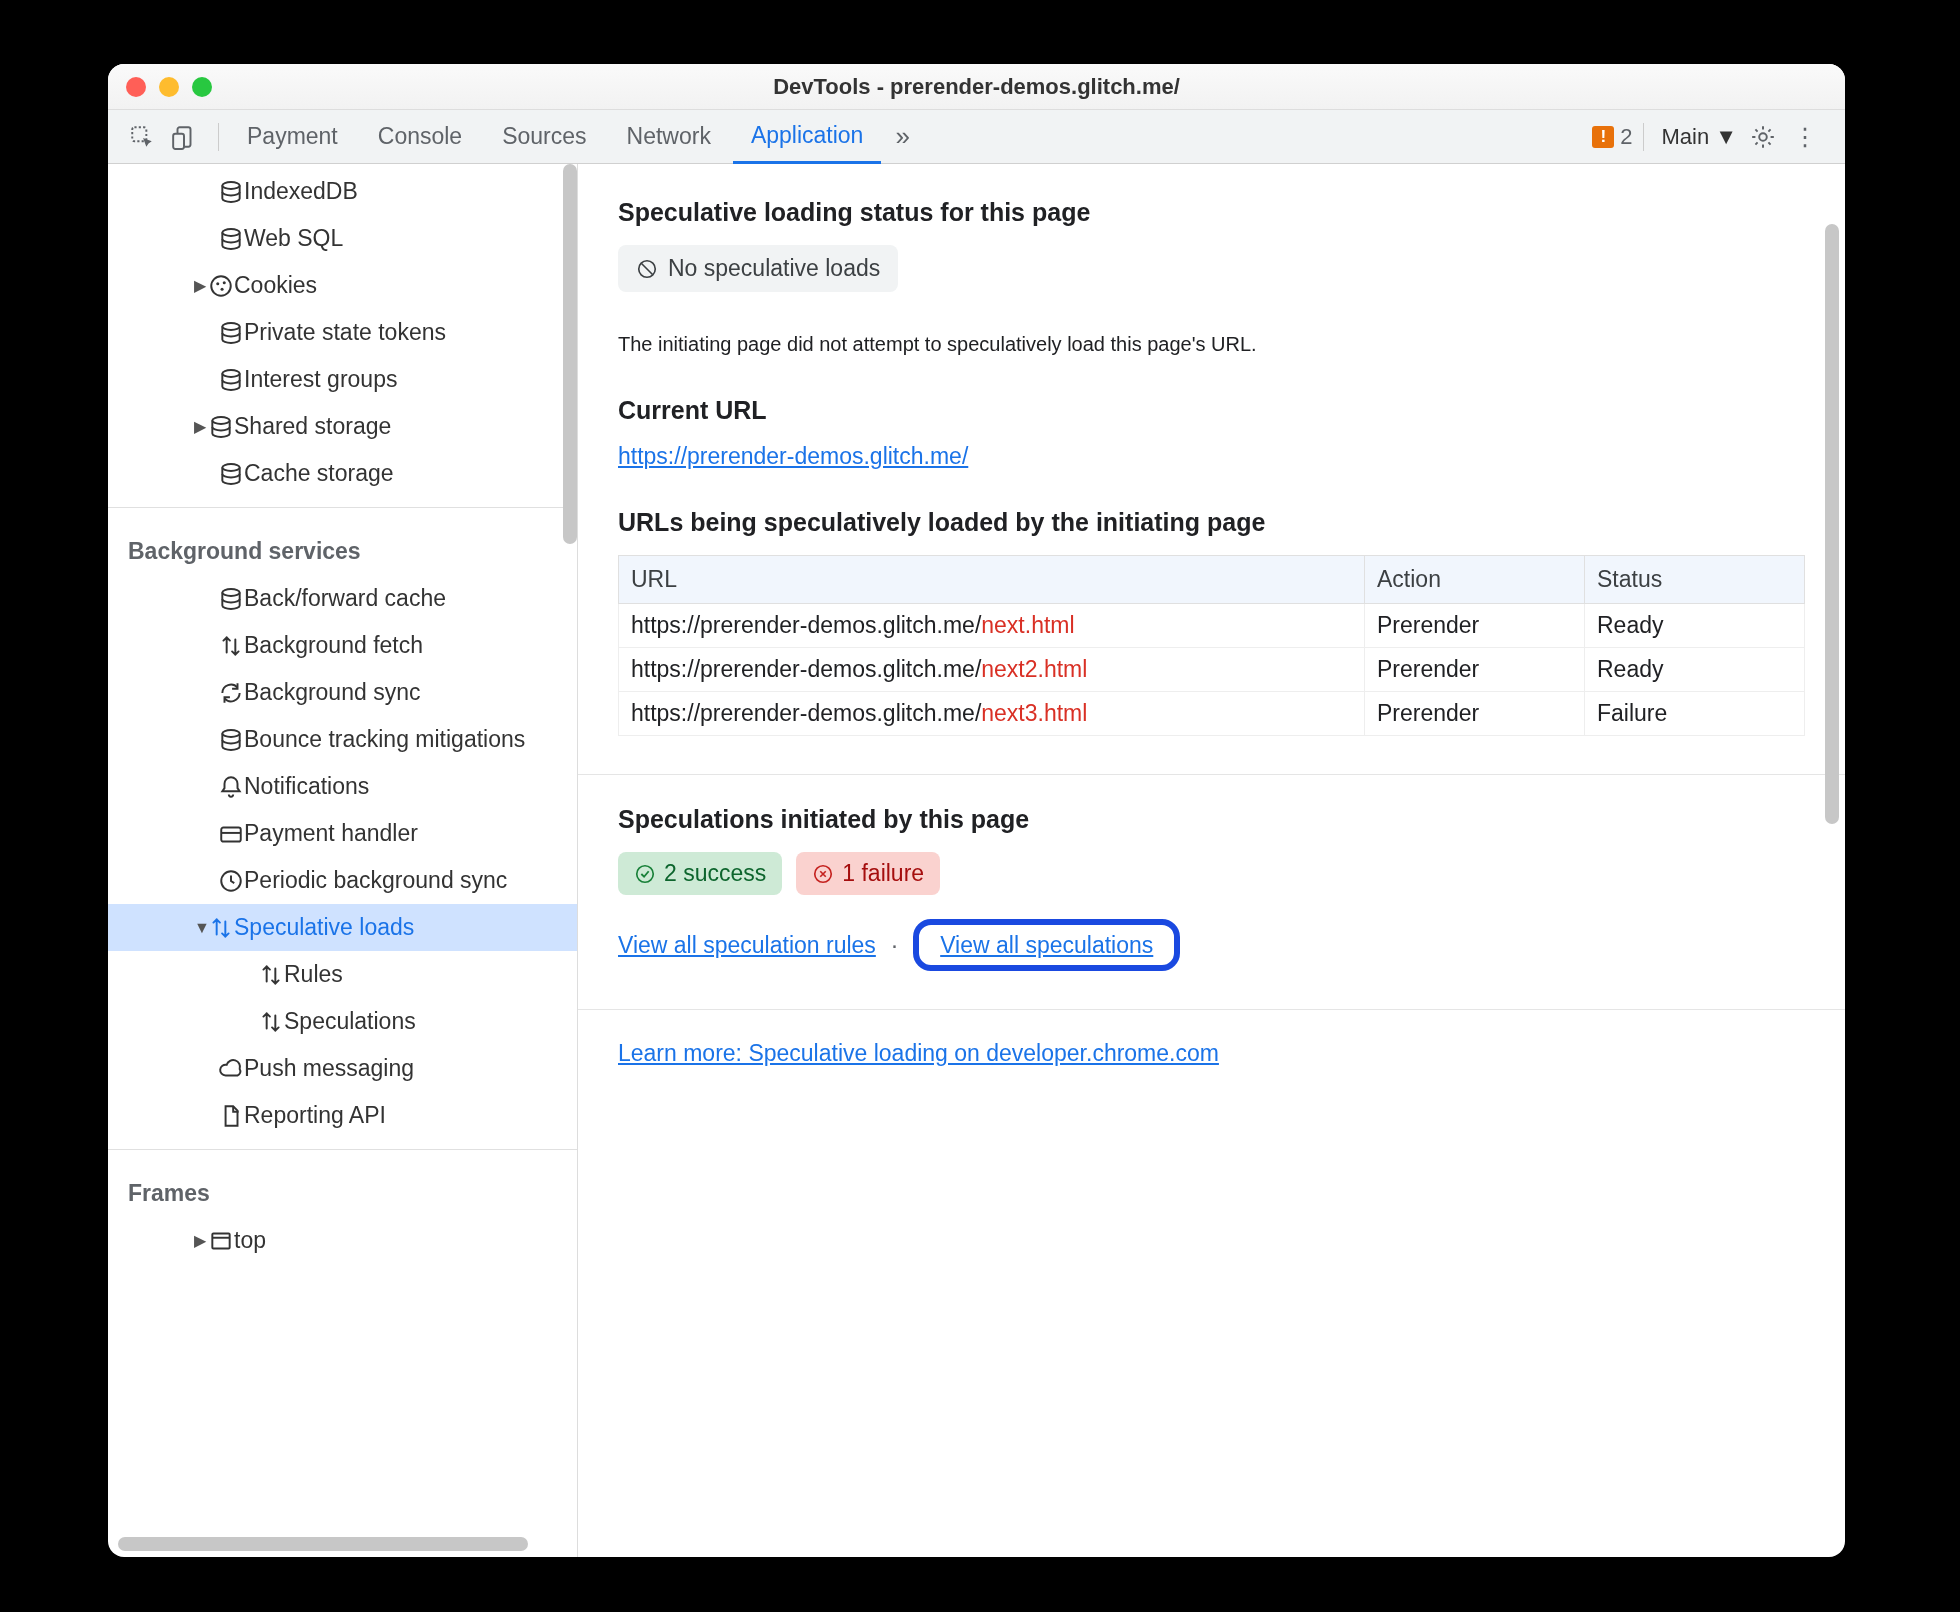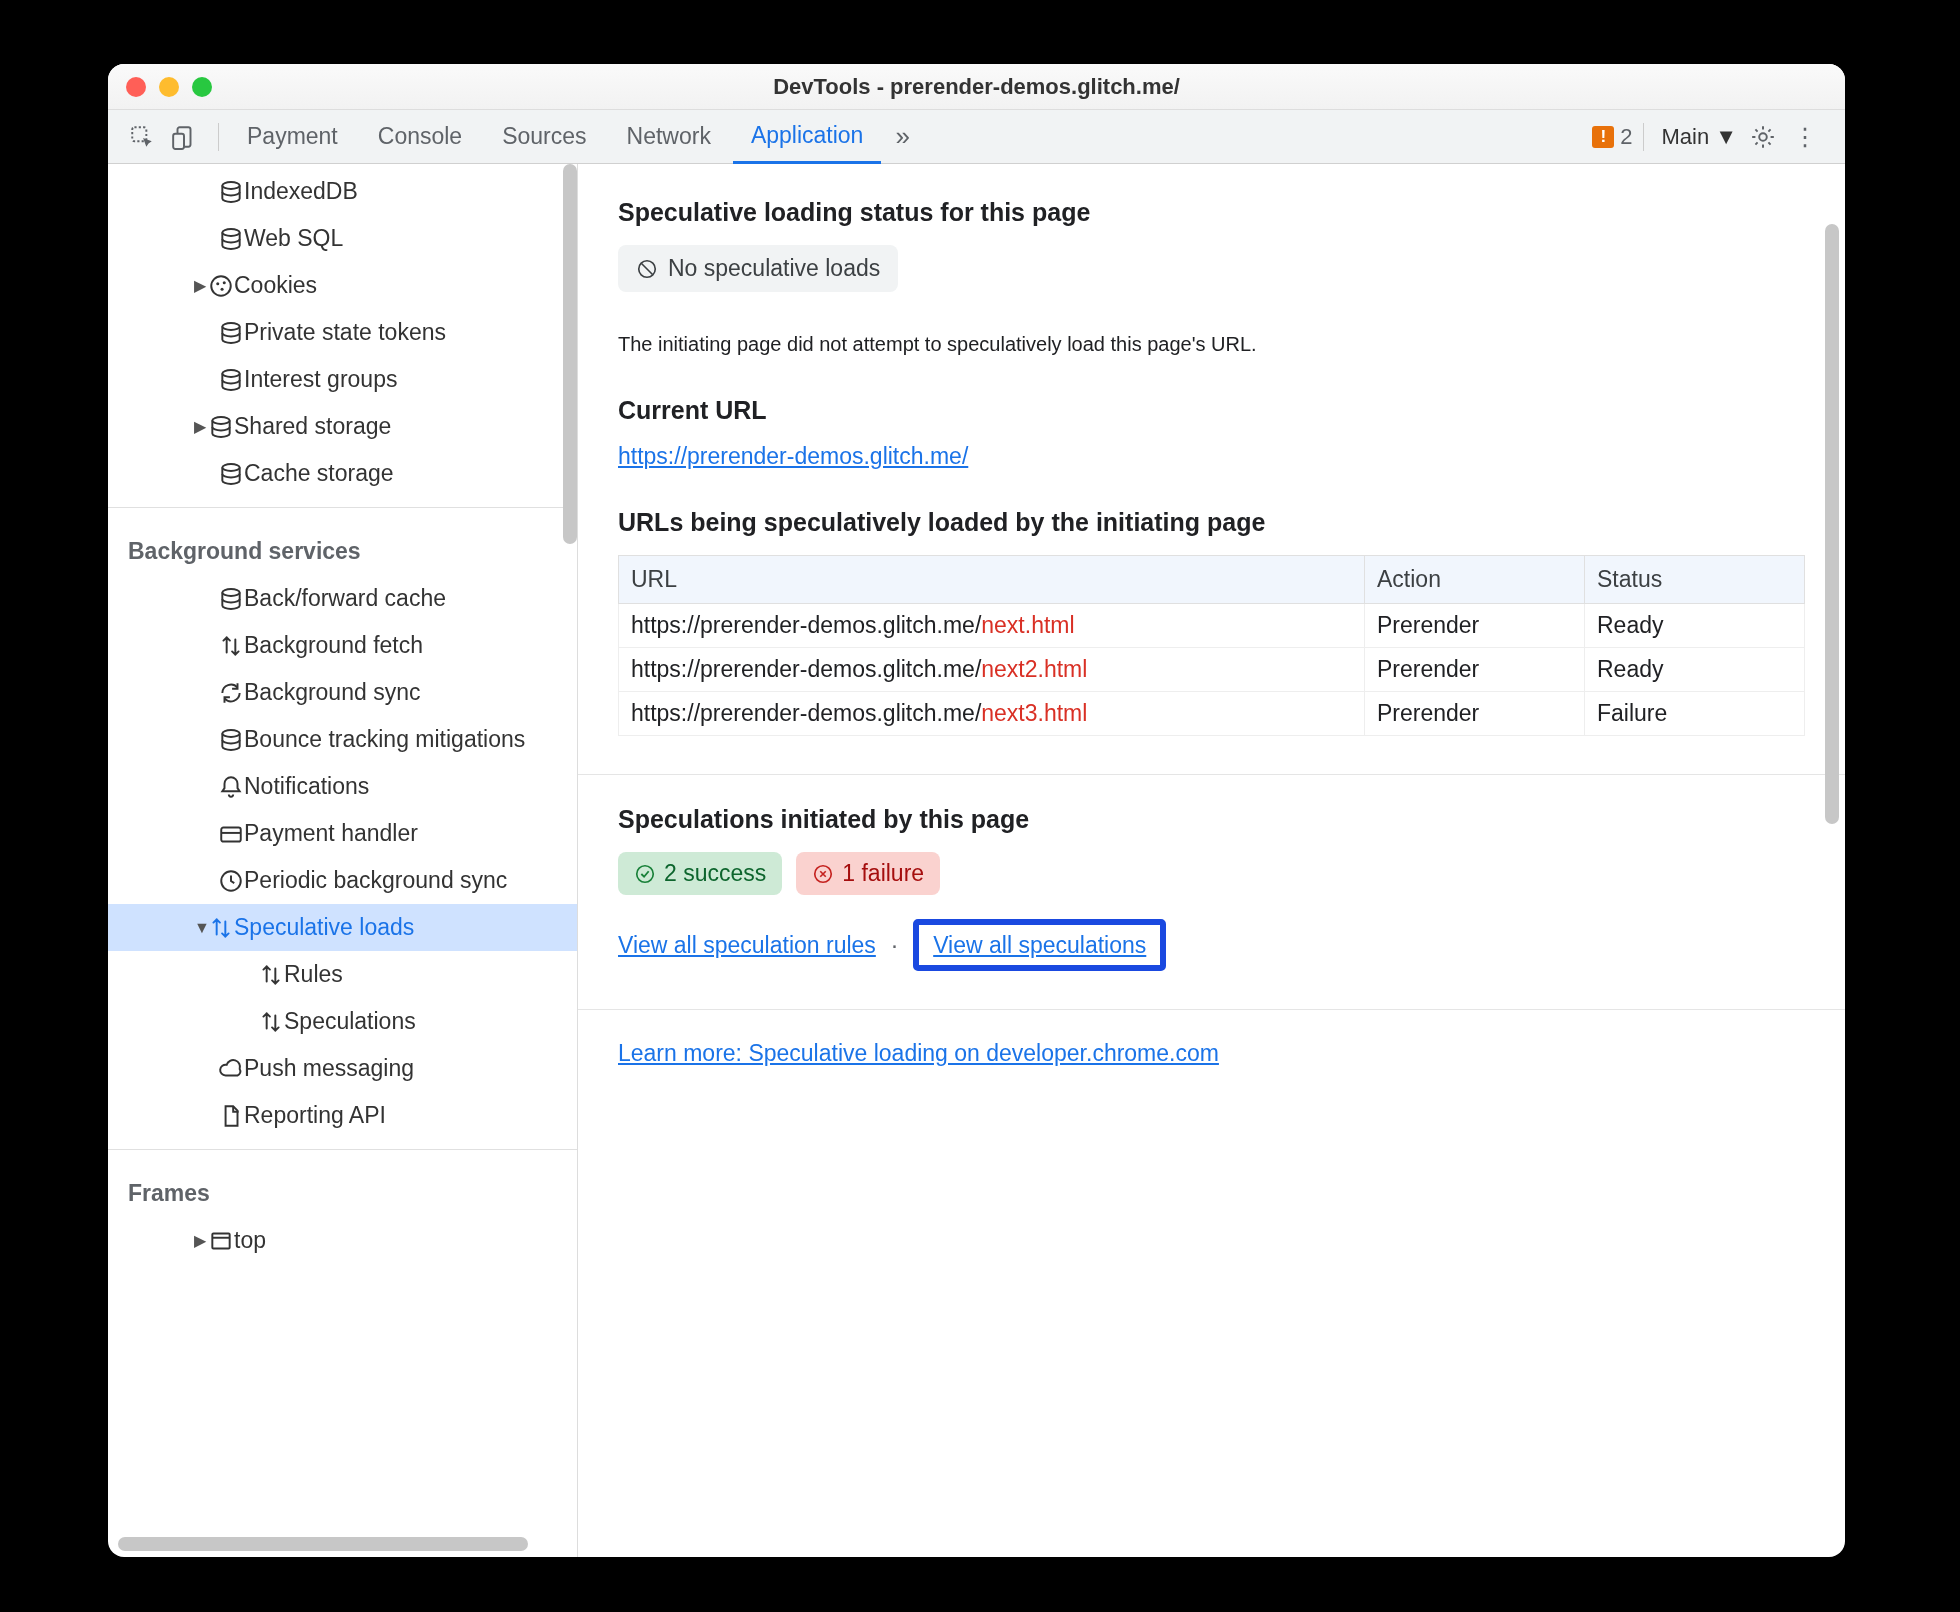--- a/index.html
+++ b/index.html
@@ -110,22 +110,22 @@
   .chip { display:inline-flex; align-items:center; gap:8px; padding:8px 16px; border-radius:8px; font-size:23px; }
   .chip.success { background:#ceead6; color:#0d652d; }
   .chip.success .ico { color:#188038; }
   .chip.fail { background:#fad2cf; color:#a50e0e; }
   .chip.fail .ico { color:#c5221f; }
   .linkrow { font-size:24px; }
   .linkrow .dot { color:#5f6368; margin:0 8px; }
   .highlight-box {
     display:inline-block;
     border:6px solid #1a49e0;
-    border-radius:5px;
-    padding:6px 14px;
+    border-radius:18px;
+    padding:6px 21px;
   }
   .icon-svg { width:26px; height:26px; flex-shrink:0; }
   .icon-svg-sm { width:22px; height:22px; flex-shrink:0; }
 
   
   .content-scroll { position:absolute; right:6px; top:60px; width:14px; height:600px; background:#c7c7c7; border-radius:7px; }
   .sidebar-scroll-v { position:absolute; right:0px; top:0px; width:14px; height:380px; background:#c7c7c7; border-radius:7px; }
 </style>
 </head>
 <body>

